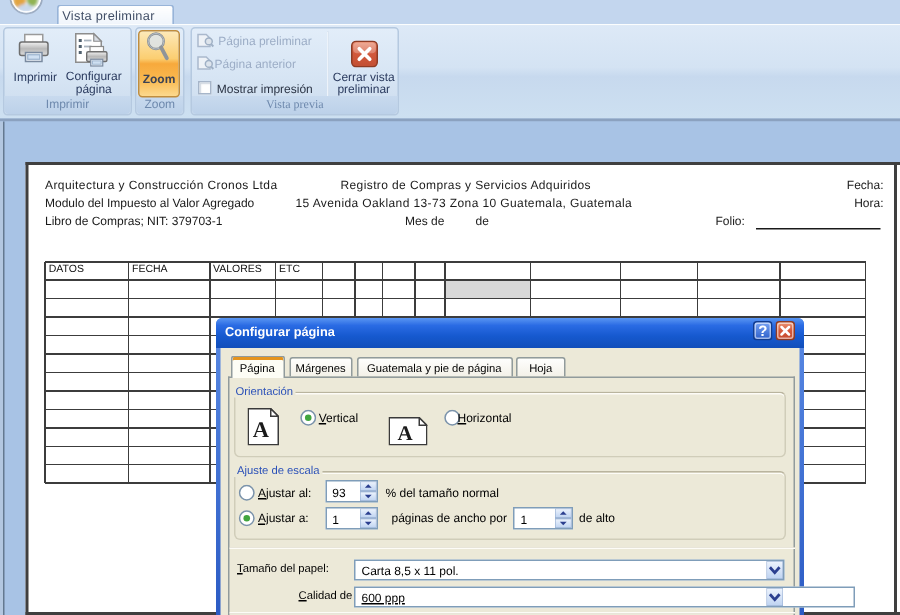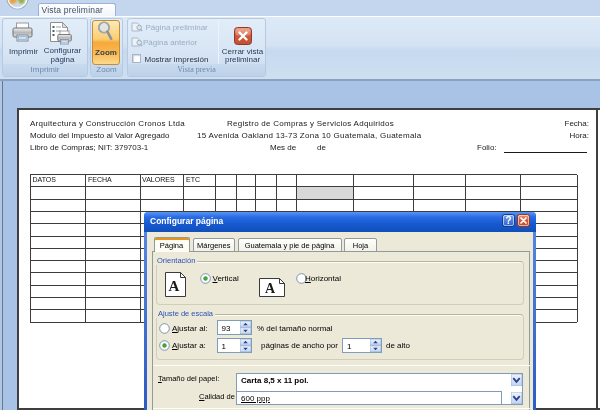--- a/index.html
+++ b/index.html
@@ -287,28 +287,28 @@
       <rect x="0" y="0" width="11" height="6.2" fill="url(#sping)" stroke="#95aed1" stroke-width="0.8"></rect>
       <rect x="0" y="6.8" width="11" height="6.2" fill="url(#sping)" stroke="#95aed1" stroke-width="0.8"></rect>
       <path d="M3.2 4.2 L5.5 1.8 L7.8 4.2 z" fill="#2b3f8f"></path>
       <path d="M3.2 8.8 L7.8 8.8 L5.5 11.2 z" fill="#2b3f8f"></path>
     </svg>
     <div class="abs" style="left:242px;top:128.5px;color:#000;font-size:8px;">de alto</div>
 
     <div class="abs" style="left:9px;top:152.5px;width:377px;height:1px;background:#b9b49e;border-bottom:1px solid #fdfcf7;"></div>
 
     <div class="abs" style="left:14px;top:161.5px;color:#000;font-size:7.5px;"><u>T</u>amaño del papel:</div>
-    <div class="abs" style="left:92px;top:161px;width:286.5px;height:32px;background:#fff;border:1px solid #7f9db9;font-size:8px;color:#000;padding:1.5px 0 0 4px;font-weight:bold;">Carta 8,5 x 11 pol.</div>
+    <div class="abs" style="left:92px;top:161px;width:286.5px;height:14px;background:#fff;border:1px solid #7f9db9;font-size:8px;color:#000;padding:1.5px 0 0 4px;">Carta 8,5 x 11 pol.</div>
     <svg class="abs" style="left:366.5px;top:162px;" width="11" height="12" viewBox="0 0 12 13">
       <rect x="0" y="0" width="12" height="13" fill="url(#sping)" stroke="#95aed1" stroke-width="0.8"></rect>
       <path d="M2.5 4.5 L6 8.5 L9.5 4.5" fill="none" stroke="#2b3f8f" stroke-width="2"></path>
     </svg>
 
     <div class="abs" style="left:14px;top:180px;color:#000;font-size:7.5px;margin-left:41px;"><u>C</u>alidad de impresión:</div>
-    <div class="abs" style="left:92px;top:179px;width:266px;height:14px;background:#fff;border:1px solid #7f9db9;font-size:8px;color:#000;padding:1.5px 0 0 4px;text-decoration:underline;">600 ppp</div>
+    <div class="abs" style="left:92px;top:179px;width:334px;height:14px;background:#fff;border:1px solid #7f9db9;font-size:8px;color:#000;padding:1.5px 0 0 4px;text-decoration:underline;">600 ppp</div>
     <svg class="abs" style="left:366.5px;top:180px;" width="11" height="12" viewBox="0 0 12 13">
       <rect x="0" y="0" width="12" height="13" fill="url(#sping)" stroke="#95aed1" stroke-width="0.8"></rect>
       <path d="M2.5 4.5 L6 8.5 L9.5 4.5" fill="none" stroke="#2b3f8f" stroke-width="2"></path>
     </svg>
 
     <div class="abs" style="left:9px;top:195.5px;width:377px;height:1px;background:#b9b49e;border-bottom:1px solid #fdfcf7;"></div>
   </div>
 </div>
 
 </body></html>

